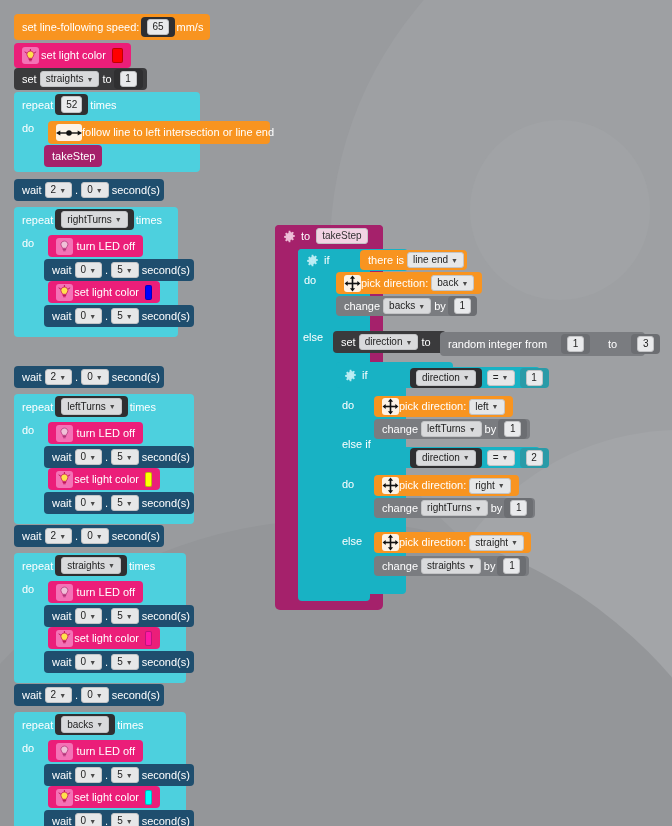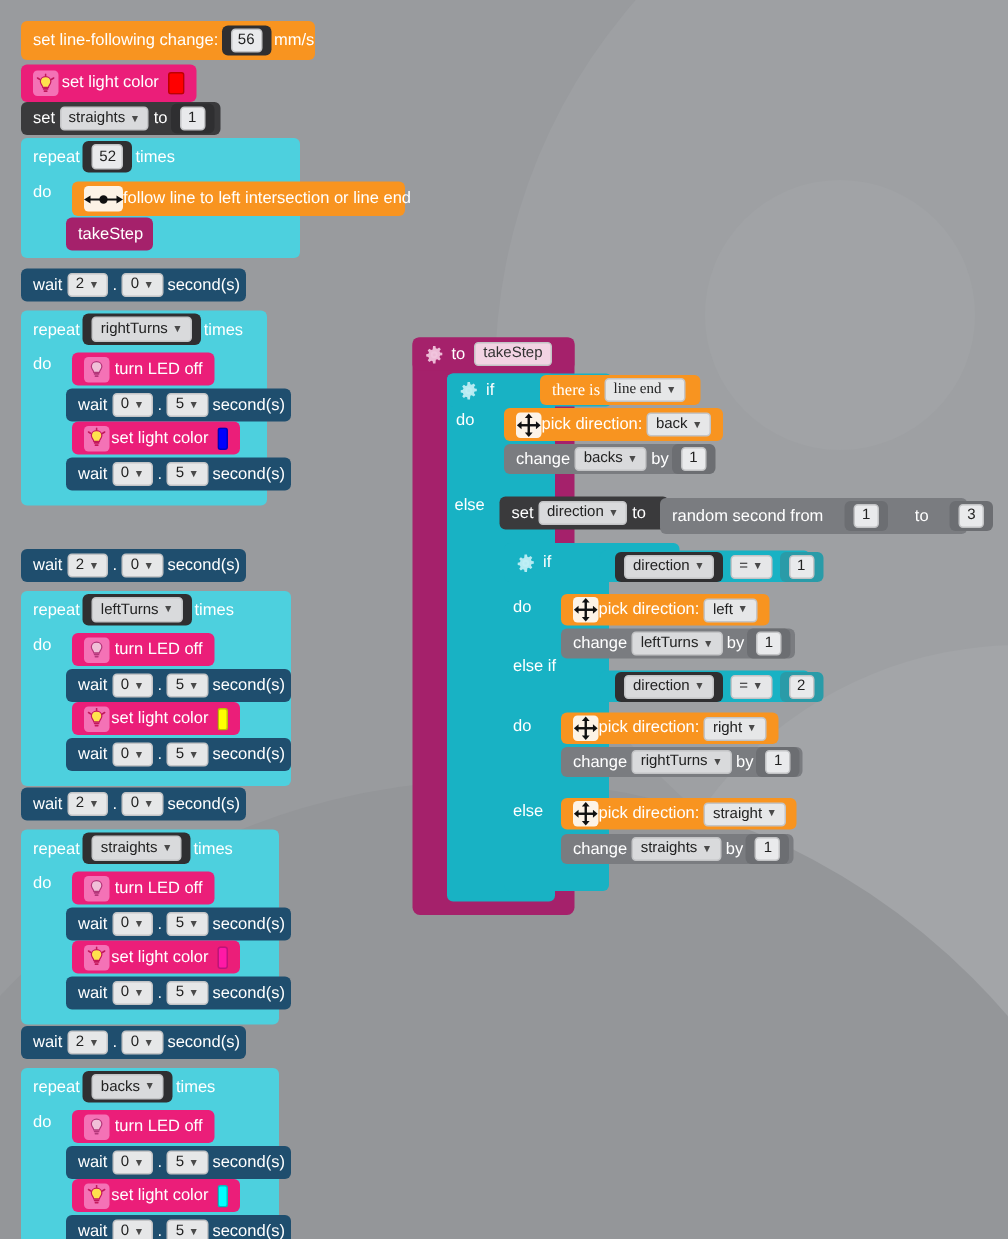--- a/index.html
+++ b/index.html
@@ -73,23 +73,23 @@
 <div id="bg">
   <div class="arc arc1"></div>
   <div class="arc arc5"></div>
   <div class="arc arc2"></div>
   <div class="arc arc4"></div>
   <div class="arc arc3"></div>
 </div>
 
 <div id="main-script">
     <div class="blk c-orange" style="left:14px;top:14px;width:196px;height:26px;">
-      <span class="lbl">set line-following change:</span>
+      <span class="lbl">set line-following speed:</span>
       <span class="socket">
-        <span class="fld num">56</span>
+        <span class="fld num">65</span>
       </span>
       <span class="lbl">mm/s</span>
     </div>
     <div class="blk c-magenta" style="left:14px;top:43px;width:117px;height:25px;">
       <span class="ico ico-pink">
         <svg width="13" height="14" viewBox="0 0 13 14">
           <g stroke="#c2185b" stroke-width="1" stroke-linecap="round">
             <line x1="1" y1="3" x2="2.6" y2="4"></line>
             <line x1="11.8" y1="3" x2="10.2" y2="4"></line>
             <line x1="6.4" y1="0.4" x2="6.4" y2="1.8"></line>
@@ -385,21 +385,21 @@
       <span class="fld" style="background:#f2d3e3;color:#333;margin-left:6px;">takeStep</span>
     </div>
     <div style="position:absolute;left:298px;top:249px;width:72px;height:352px;background:#18b2c4;border-radius:4px;"></div>
     <div class="blk" style="left:298px;top:249px;width:110px;height:22px;background:#18b2c4;">
       <svg class="gear" viewBox="0 0 16 16">
         <path fill="#bfeef4" d="M8 5.2A2.8 2.8 0 1 0 8 10.8 2.8 2.8 0 0 0 8 5.2zm0 1.5a1.3 1.3 0 1 1 0 2.6 1.3 1.3 0 0 1 0-2.6z"></path>
         <path fill="#bfeef4" d="M7 .8h2l.3 1.8 1.2.5 1.5-1.1 1.4 1.4-1.1 1.5.5 1.2 1.8.3v2l-1.8.3-.5 1.2 1.1 1.5-1.4 1.4-1.5-1.1-1.2.5L9 15.2H7l-.3-1.8-1.2-.5-1.5 1.1-1.4-1.4 1.1-1.5-.5-1.2L1.4 9.5v-2l1.8-.3.5-1.2L2.6 4.5 4 3.1l1.5 1.1 1.2-.5z" opacity=".95"></path>
       </svg>
       <span class="lbl">if</span>
     </div>
-    <div class="blk" style="left:360px;top:250px;width:107px;height:20px;background:#f89420;font-family:Liberation Serif, serif;">
+    <div class="blk" style="left:360px;top:250px;width:107px;height:20px;background:#f89420;">
       <span class="lbl">there is</span>
       <span class="fld ">line end<span class="caret">▼</span></span>
     </div>
     <span class="lbl" style="position:absolute;left:304px;top:274px;">do</span>
     <div class="blk" style="left:336px;top:272px;width:146px;height:22px;background:#f89420;">
       <span class="ico ico-white">
         <svg width="17" height="17" viewBox="0 0 17 17">
           <g fill="#111">
             <path d="M8.5 0.6l2.6 3.1H5.9z"></path>
             <path d="M8.5 16.4l-2.6-3.1h5.2z"></path>
@@ -422,21 +422,21 @@
         <span class="fld num">1</span>
       </span>
     </div>
     <span class="lbl" style="position:absolute;left:303px;top:331px;">else</span>
     <div class="blk c-dark" style="left:333px;top:331px;width:113px;height:22px;">
       <span class="lbl">set</span>
       <span class="fld var">direction<span class="caret">▼</span></span>
       <span class="lbl">to</span>
     </div>
     <div class="blk c-gray" style="left:440px;top:332px;width:205px;height:24px;">
-      <span class="lbl">random second from</span>
+      <span class="lbl">random integer from</span>
       <span class="socket" style="background:#6c6e72;margin-left:14px;">
         <span class="fld num">1</span>
       </span>
       <span class="lbl" style="margin-left:16px">to</span>
       <span class="socket" style="background:#6c6e72;margin-left:14px;">
         <span class="fld num">3</span>
       </span>
     </div>
     <div style="position:absolute;left:336px;top:362px;width:70px;height:232px;background:#18b2c4;border-radius:4px;"></div>
     <div class="blk" style="left:336px;top:362px;width:117px;height:26px;background:#18b2c4;">

